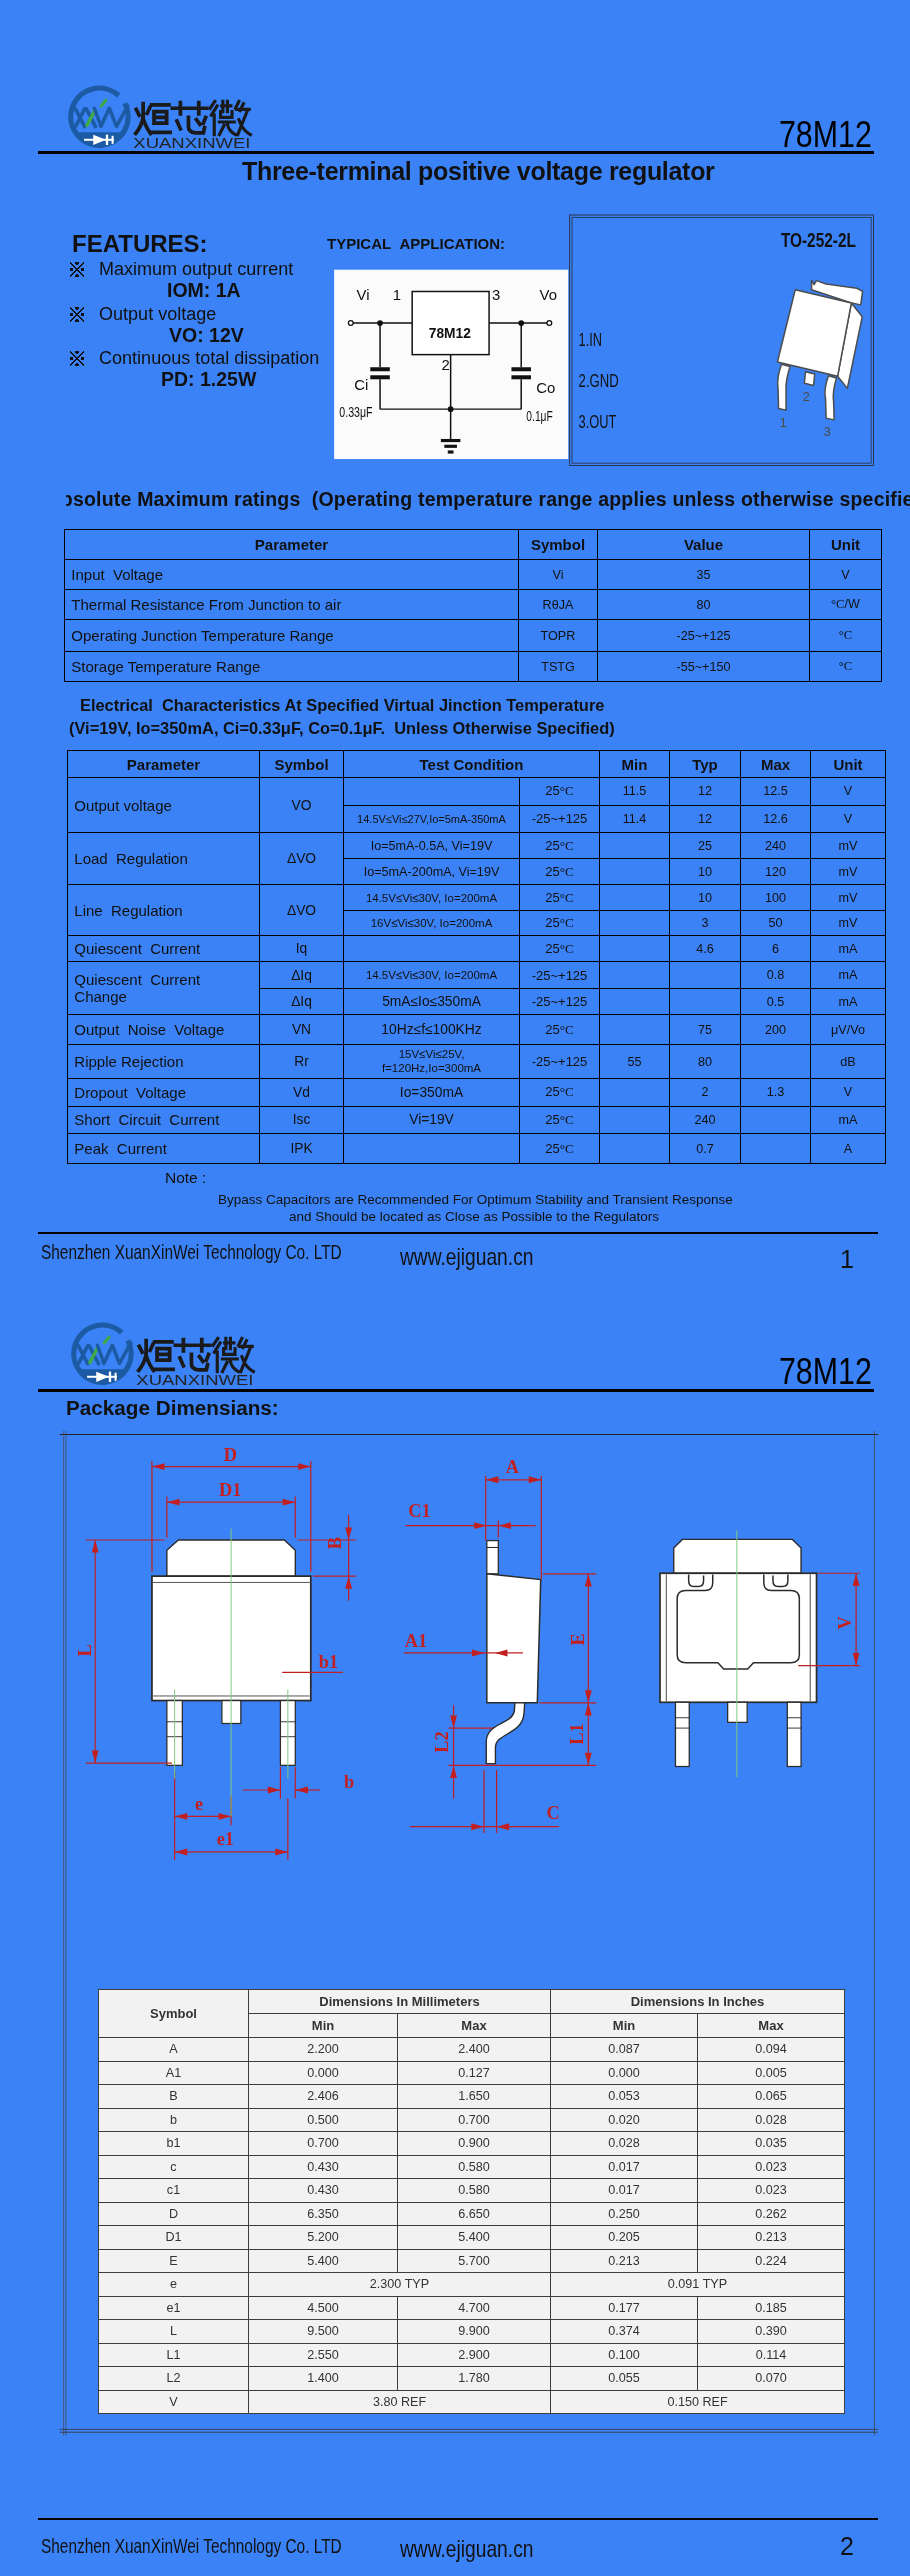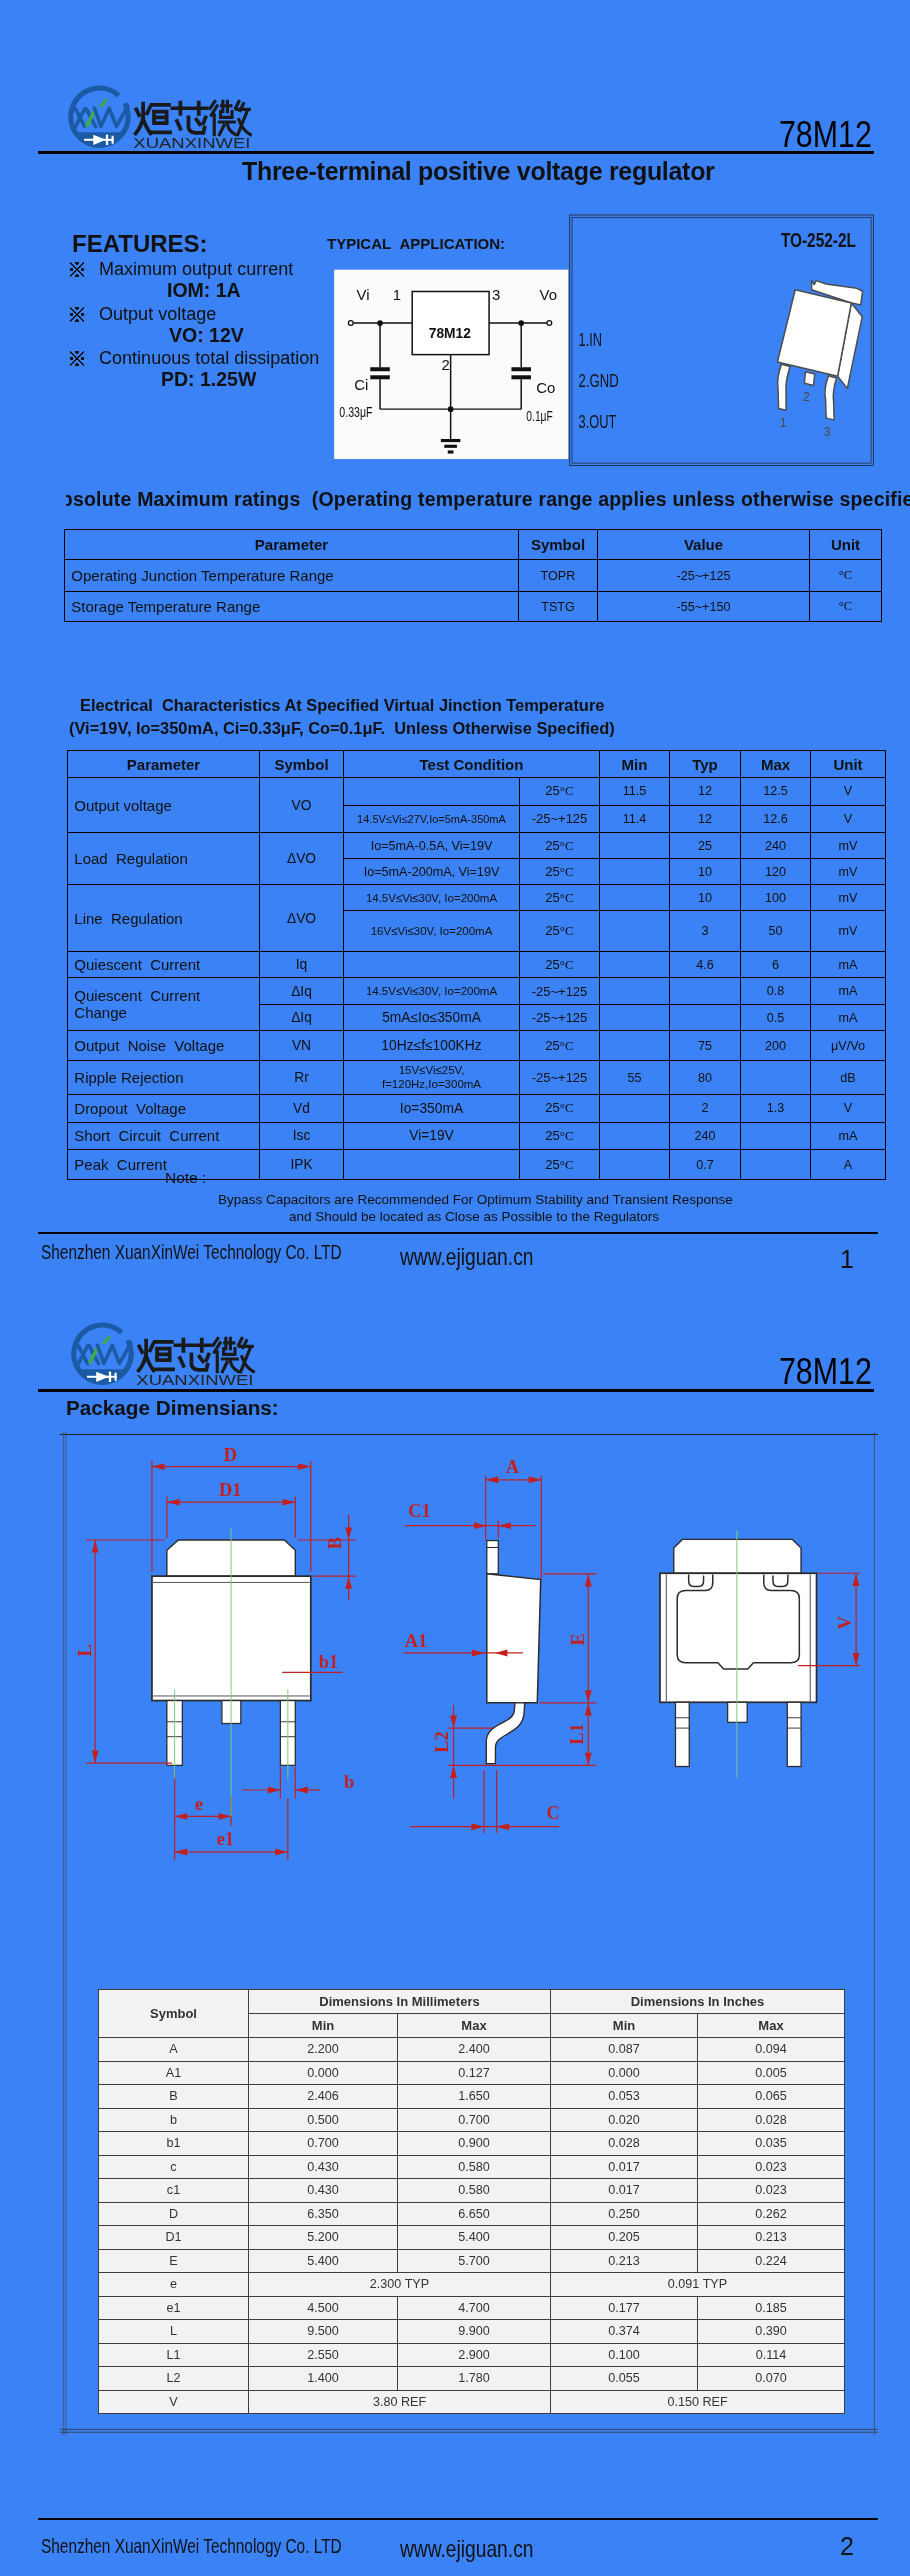--- a/index.html
+++ b/index.html
@@ -134,20 +134,32 @@
           <col style="width:212px">
           <col style="width:72px">
         </colgroup>
       <tbody>
           <tr style="height:30px;">
             <td class="hd">Parameter</td>
             <td class="hd">Symbol</td>
             <td class="hd">Value</td>
             <td class="hd">Unit</td>
           </tr>
+      <tr style="height:30px;">
+            <td class="p">Input&nbsp; Voltage</td>
+            <td>Vi</td>
+            <td>35</td>
+            <td>V</td>
+          </tr>
+      <tr style="height:30px;">
+            <td class="p">Thermal Resistance From Junction to air</td>
+            <td>RθJA</td>
+            <td>80</td>
+            <td><span class="dgc">°C</span>/W</td>
+          </tr>
       <tr style="height:32px;">
             <td class="p">Operating Junction Temperature Range</td>
             <td>TOPR</td>
             <td>-25~+125</td>
             <td><span class="dgc">°C</span></td>
           </tr>
       <tr style="height:30px;">
             <td class="p">Storage Temperature Range</td>
             <td>TSTG</td>
             <td>-55~+150</td>
@@ -221,21 +233,21 @@
       <tr style="height:26px;">
             <td class="p" rowspan="2">Line&nbsp; Regulation</td>
             <td rowspan="2" style="font-size:13.8px;">ΔVO</td>
             <td style="font-size:11.5px;">14.5V≤Vi≤30V, Io=200mA</td>
             <td class="tc">25<span class="dgc">°C</span></td>
             <td></td>
             <td>10</td>
             <td>100</td>
             <td>mV</td>
           </tr>
-      <tr style="height:41px;">
+      <tr style="height:25px;">
             <td style="font-size:11.5px;">16V≤Vi≤30V, Io=200mA</td>
             <td class="tc">25<span class="dgc">°C</span></td>
             <td></td>
             <td>3</td>
             <td>50</td>
             <td>mV</td>
           </tr>
       <tr style="height:26px;">
             <td class="p">Quiescent&nbsp; Current</td>
             <td style="font-size:13.8px;">Iq</td>

